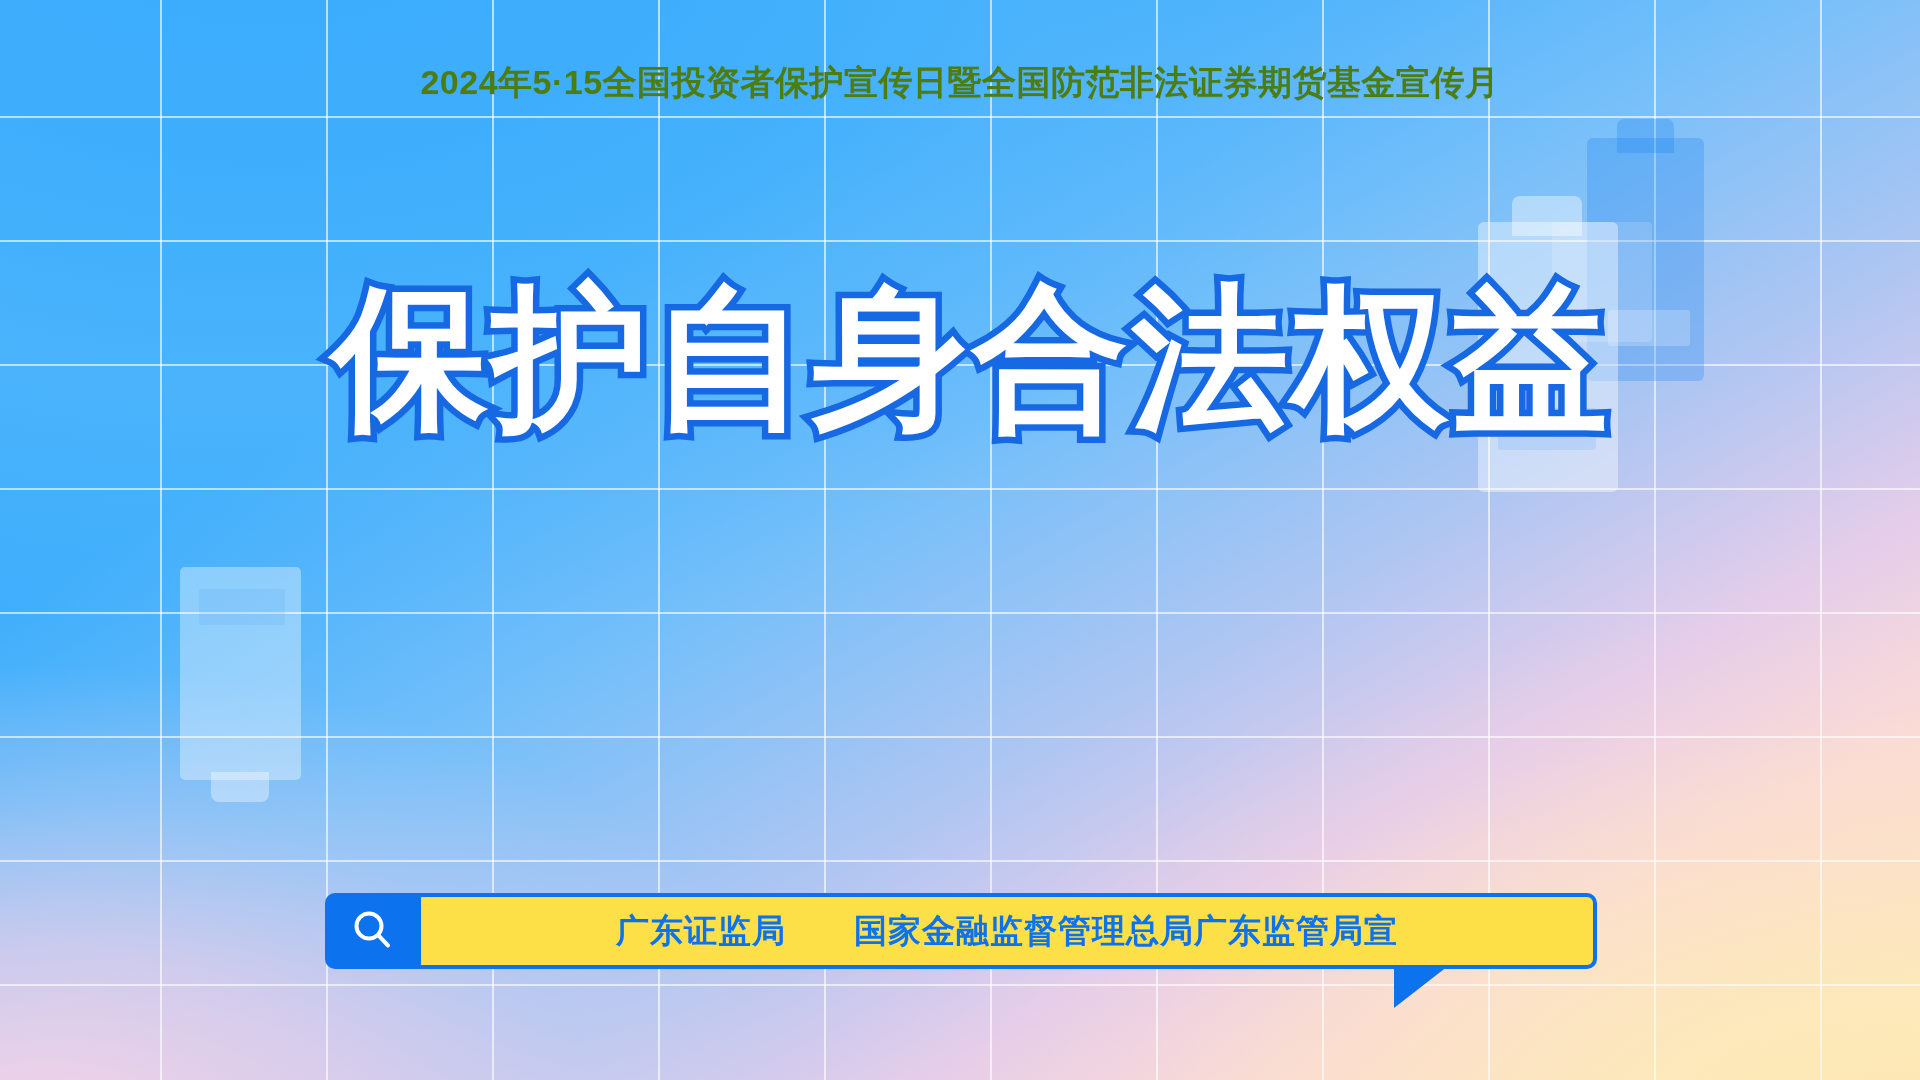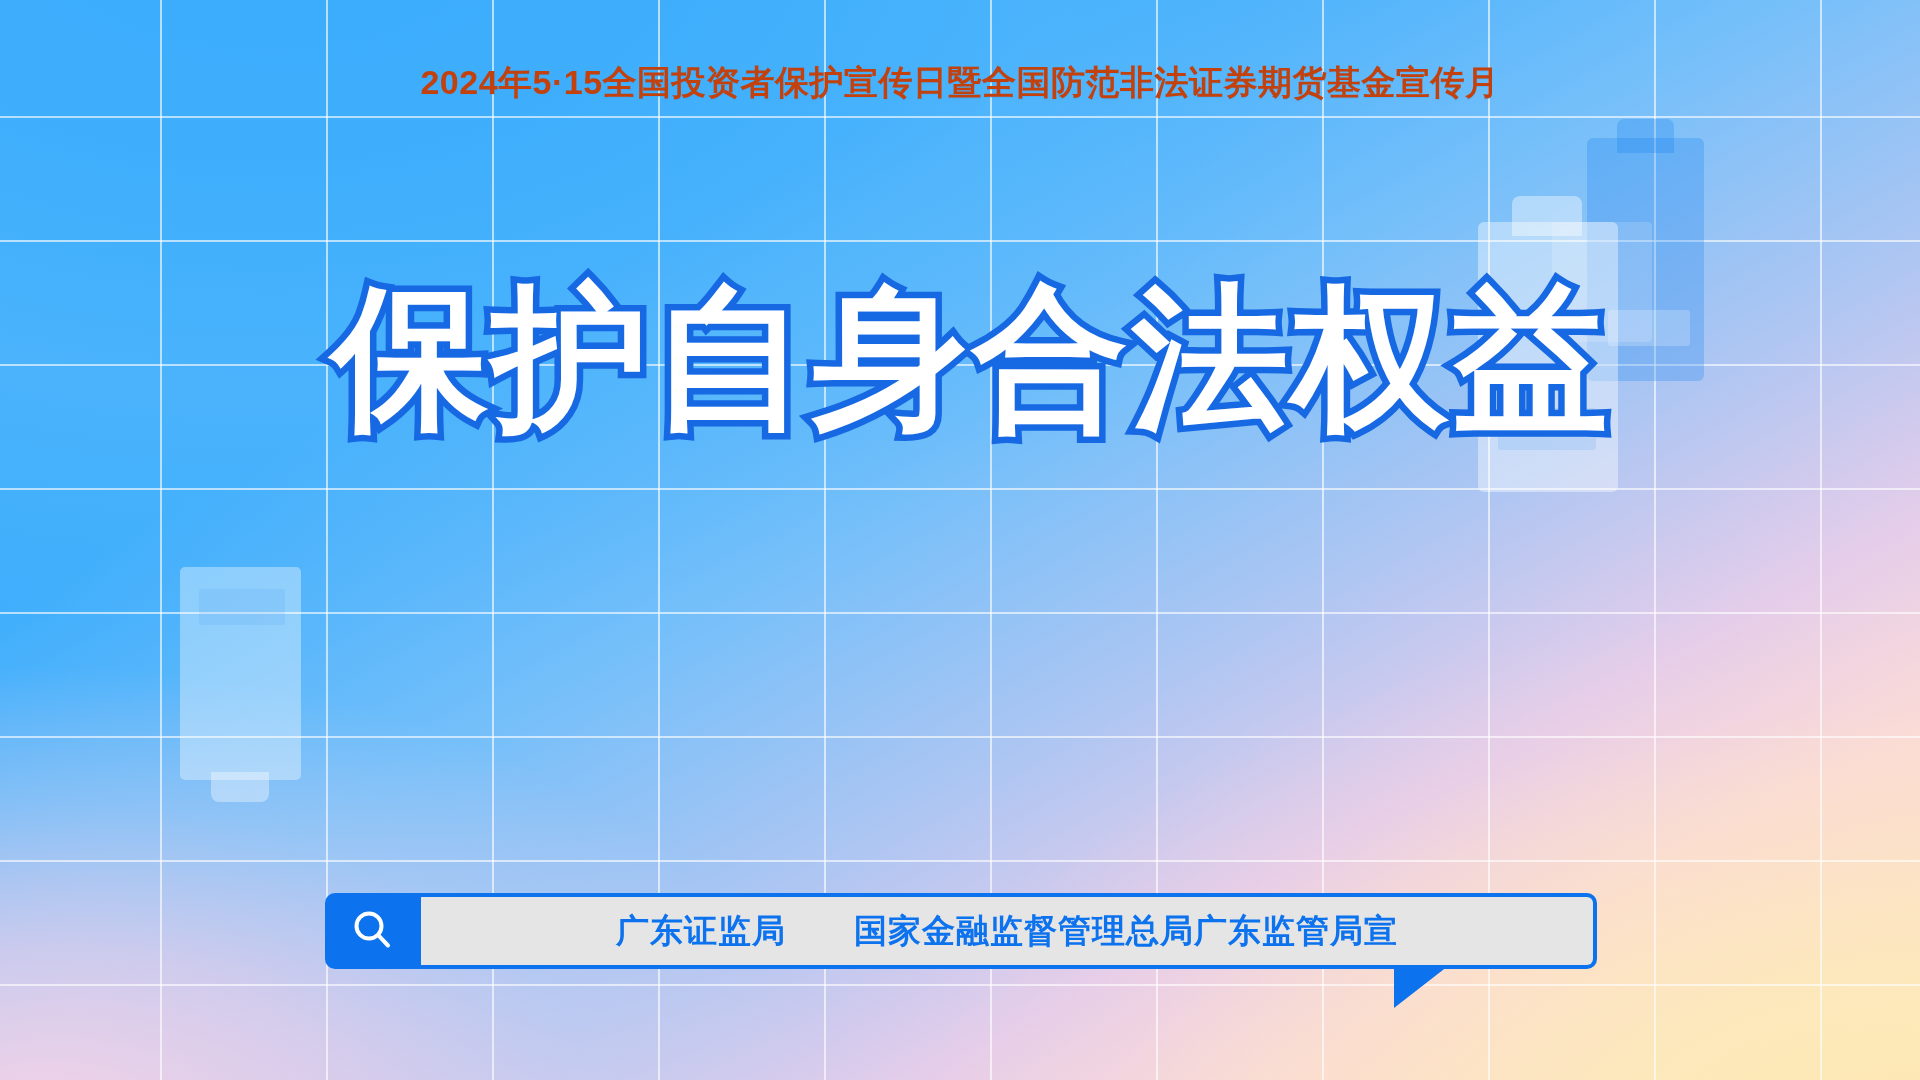--- a/index.html
+++ b/index.html
@@ -115,21 +115,21 @@
     background: rgba(60,150,240,0.13);
     border-radius: 3px;
   }
 
   
   .kicker {
     position: absolute;
     left: 0; right: 0;
     top: 60px;
     text-align: center;
-    color: #c2410c;
+    color: #4d7c0f;
     font-size: 34px;
     font-weight: 700;
     letter-spacing: 0.5px;
     white-space: nowrap;
     text-shadow: 0 1px 0 rgba(70,160,250,0.35);
   }
 
   
   .headline {
     position: absolute;
@@ -164,21 +164,21 @@
     width: 96px;
     background: #0D72EE;
     border-radius: 10px 0 0 10px;
     display: flex;
     align-items: center;
     justify-content: center;
     flex: 0 0 auto;
   }
   .banner-body {
     flex: 1 1 auto;
-    background: #e5e5e5;
+    background: #fde047;
     border: 4px solid #0D72EE;
     border-left: none;
     border-radius: 0 10px 10px 0;
     display: flex;
     align-items: center;
     justify-content: center;
   }
   .banner-text {
     color: #0D72EE;
     font-size: 33px;

